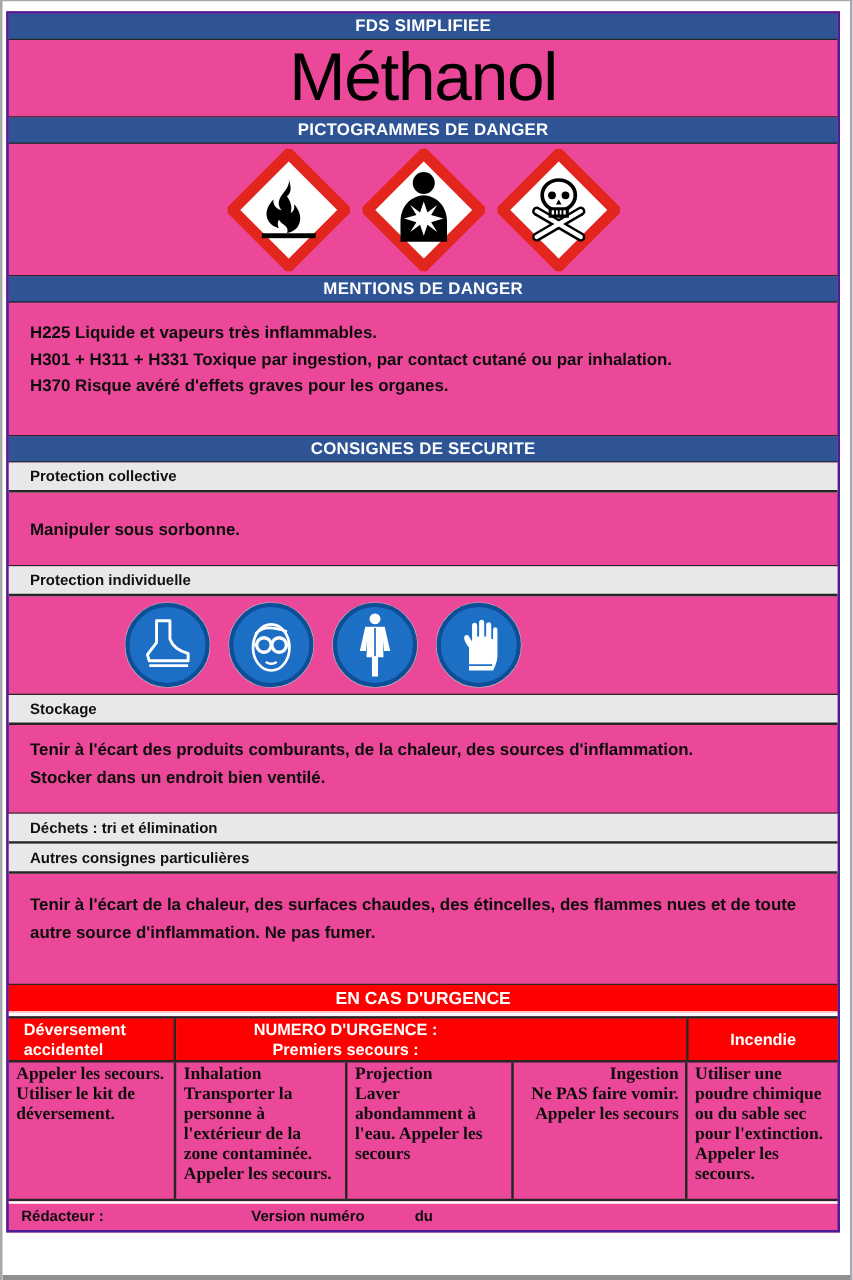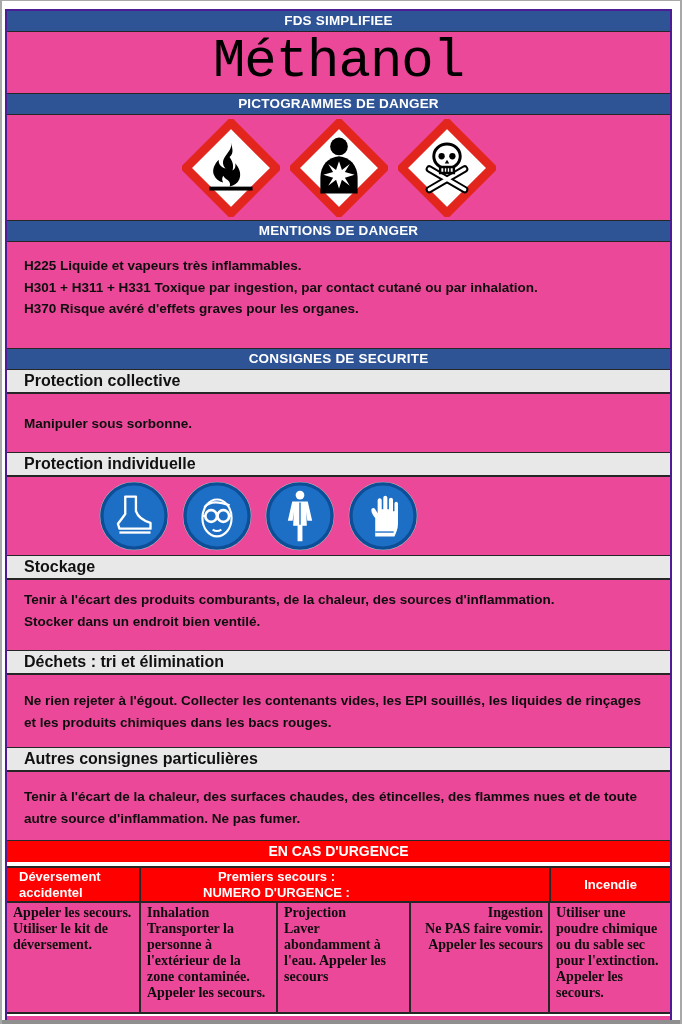--- a/index.html
+++ b/index.html
@@ -16,45 +16,45 @@
   }
   .doc > div{box-sizing:border-box;}
   .bar{
     background:#2F5496;color:#ffffff;font-weight:bold;font-size:13.5px;
     text-align:center;height:21px;line-height:20px;letter-spacing:.2px;
     border-bottom:1px solid #262626;
   }
   .title-block{
     height:62px;border-bottom:1px solid #262626;text-align:center;
     font-size:54px;line-height:60px;color:#000;font-weight:400;
-    font-family:Liberation Mono, monospace;letter-spacing:-1px;
+    font-family:Liberation Sans, sans-serif;letter-spacing:-1px;
   }
   .picto-row{
     height:106px;border-bottom:1px solid #262626;
     display:flex;justify-content:center;align-items:center;gap:10px;
   }
   .picto-row svg{width:98px;height:98px;display:block;}
   .text-block{
     border-bottom:1px solid #262626;font-size:13.5px;font-weight:bold;color:#0d0d0d;
     padding:0 17px;line-height:21.5px;overflow:hidden;
   }
   .mentions{height:107px;padding-top:13px;}
   .sec-header{
     height:24px;background:#E9E8E8;border-bottom:2px solid #262626;
-    font-size:16px;font-weight:bold;color:#111;padding-left:17px;line-height:22px;
+    font-size:12px;font-weight:bold;color:#111;padding-left:17px;line-height:22px;
   }
   .t-collective{height:59px;padding-top:19px;}
   .ppe-row{
     height:79px;border-bottom:1px solid #262626;
     display:flex;align-items:center;gap:13px;padding-left:92px;
   }
   .ppe-row svg{width:70px;height:70px;display:block;}
   .t-stock{height:71px;padding-top:9px;}
   .t-dechets{height:73px;padding-top:15px;}
-  .t-autres{height:69px;padding-top:14px;}
+  .t-autres{height:89px;padding-top:14px;}
   .redbar{
     background:#FF0000;color:#fff;font-weight:bold;font-size:14px;text-align:center;
     height:22px;line-height:21px;border-bottom:1px solid #fff;
   }
   .tgap{height:3px;background:#fff;}
   .etable-head{
     height:37px;display:grid;grid-template-columns:134px 271px 139px 1fr;
     border-top:2px solid #262626;border-bottom:2px solid #262626;
   }
   .etable-head > div{
@@ -187,35 +187,34 @@
       </svg>
     </div>
 
     <div class="sec-header">Stockage</div>
     <div class="text-block t-stock">
       <div>Tenir à l'écart des produits comburants, de la chaleur, des sources d'inflammation.</div>
       <div>Stocker dans un endroit bien ventilé.</div>
     </div>
 
     <div class="sec-header">Déchets : tri et élimination</div>
-    <div class="text-block t-dechets">Ne rien rejeter à l'égout. Collecter les contenants vides, les EPI souillés, les liquides de rinçages et les produits chimiques dans les bacs rouges.</div>
 
     <div class="sec-header">Autres consignes particulières</div>
     <div class="text-block t-autres">Tenir à l'écart de la chaleur, des surfaces chaudes, des étincelles, des flammes nues et de toute autre source d'inflammation. Ne pas fumer.</div>
 
     <div class="redbar">EN CAS D'URGENCE</div>
     <div class="tgap"></div>
 
     <div class="etable-head">
       <div class="h-spill">
         <span>Déversement accidentel</span>
       </div>
       <div class="h-firstaid">
+        <span>NUMERO D'URGENCE :</span>
         <span>Premiers secours :</span>
-        <span>NUMERO D'URGENCE :</span>
       </div>
       <div class="h-firstaid h-ingestion-pad"></div>
       <div class="h-fire">
         <span>Incendie</span>
       </div>
     </div>
 
     <div class="etable-body">
       <div>Appeler les secours. Utiliser le kit de déversement.</div>
       <div>

